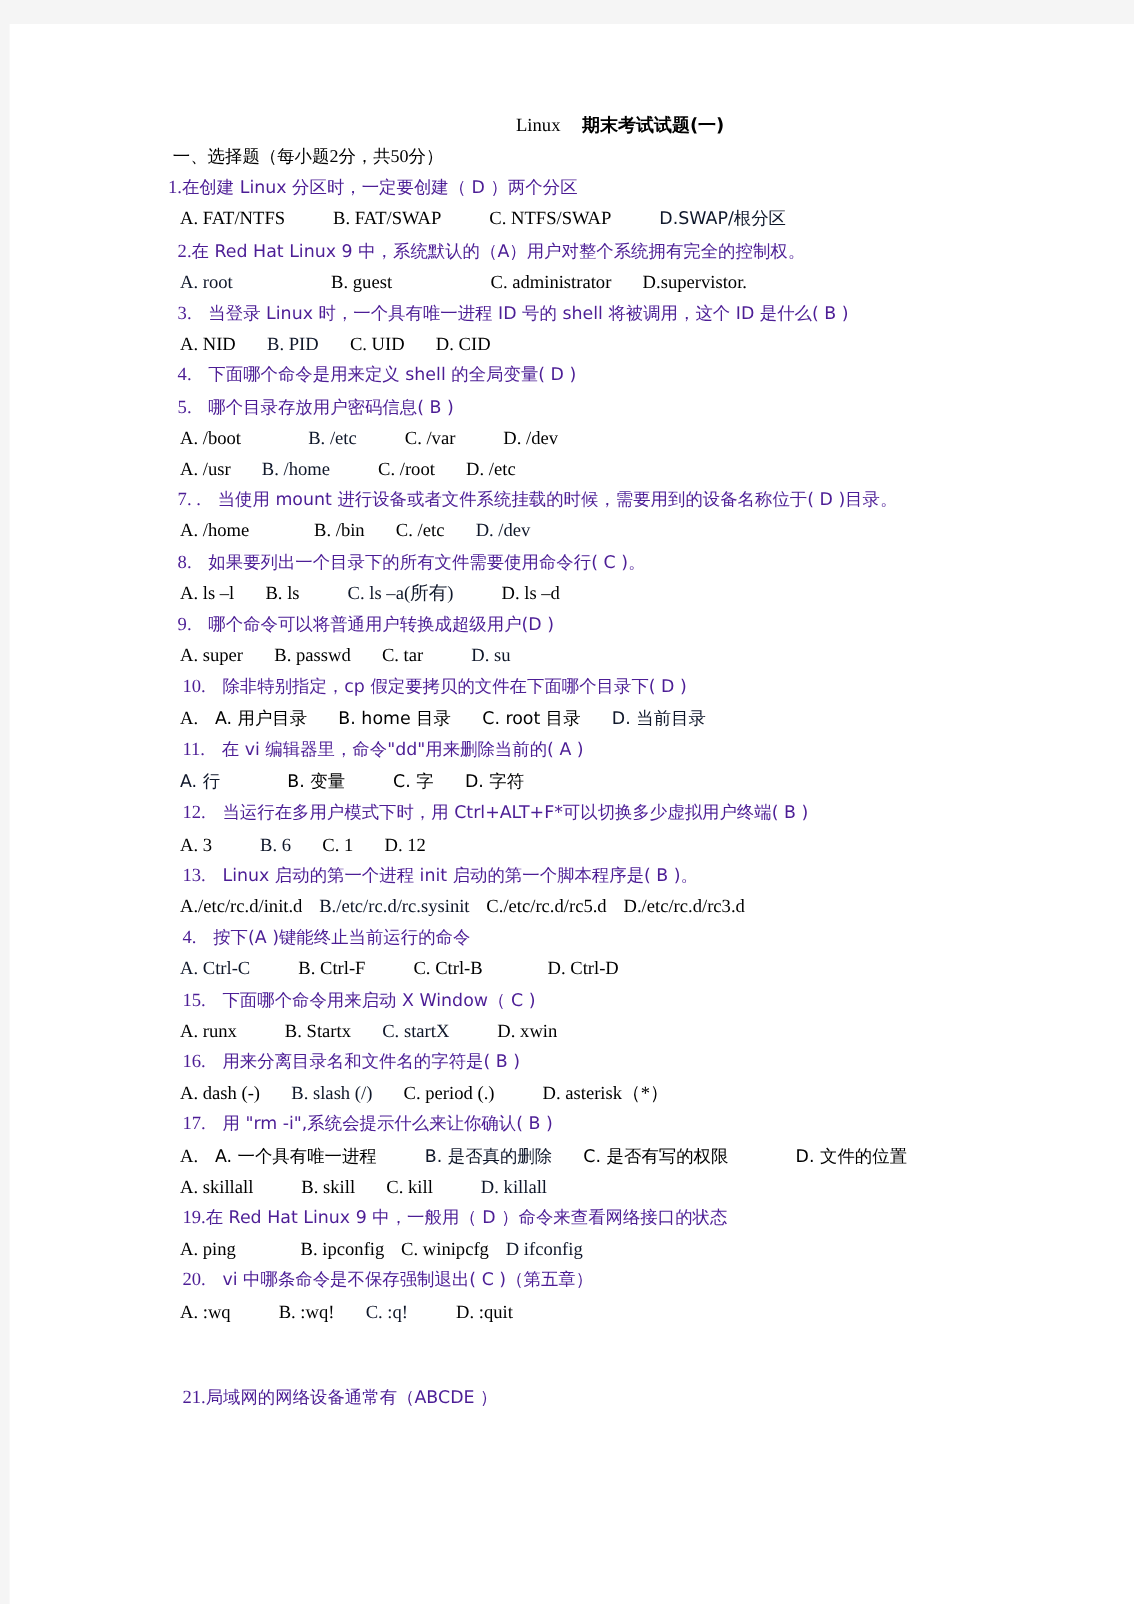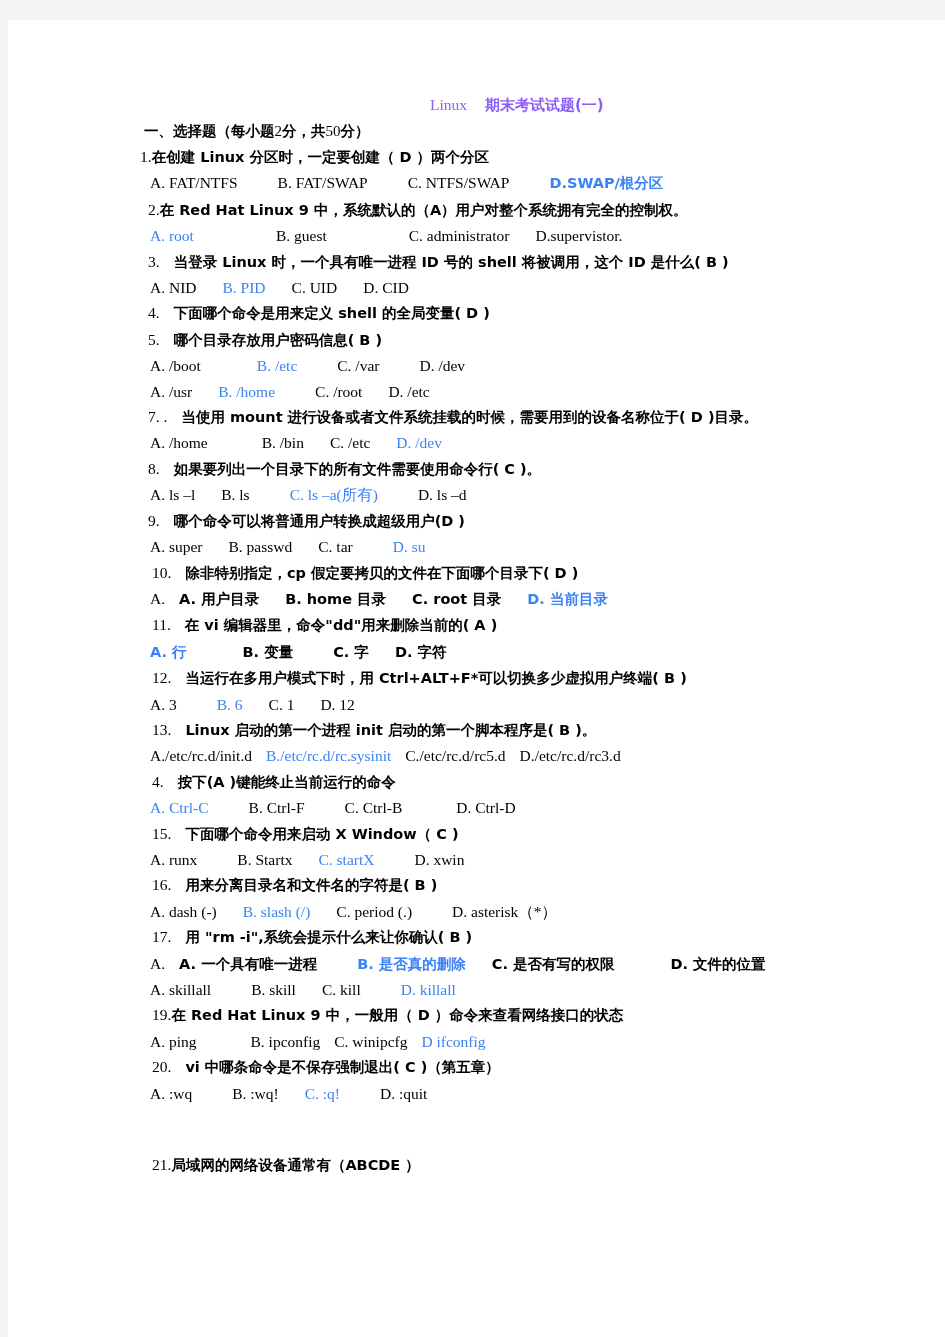--- a/index.html
+++ b/index.html
@@ -23,21 +23,21 @@
     background: #ffffff;
   }
   .doc-body {
     padding: 72px 20px 0 132px;
   }
   .doc-title {
     text-align: left;
     padding-left: 290px;
     font-size: 15.5px;
     line-height: 25px;
-    color: #8b5cf6;
+    color: #000000;
     white-space: nowrap;
   }
   .doc-title .cn {
     font-family: "DejaVu Sans", "Liberation Sans", sans-serif;
     font-weight: bold;
     font-size: 15px;
   }
   .section-head {
     font-family: "DejaVu Sans", "Liberation Sans", sans-serif;
     font-weight: bold;
@@ -45,39 +45,39 @@
     line-height: 26px;
     padding-left: 4px;
   }
   .section-head .lat {
     font-family: "Liberation Serif", serif;
     font-weight: normal;
   }
   .q {
     font-size: 15.5px;
     line-height: 25.4px;
-    color: #000000;
+    color: #4c1d95;
     white-space: nowrap;
   }
   .q.indent1 { padding-left: 0px; }
   .q.indent2 { padding-left: 8px; }
   .q.indent3 { padding-left: 12px; }
   .opts {
     font-size: 15.5px;
     line-height: 25.4px;
     color: #000;
     white-space: nowrap;
     padding-left: 10px;
   }
   .cn {
     font-family: "DejaVu Sans", "Liberation Sans", sans-serif;
-    font-weight: bold;
+    font-weight: normal;
     font-size: 14.5px;
   }
-  .red { color: #3b82f6; }
+  .red { color: #0f172a; }
   .opt {
     display: inline-block;
   }
   .gap-s { display: inline-block; width: 14px; }
   .gap-m { display: inline-block; width: 26px; }
   .gap-l { display: inline-block; width: 40px; }
   .gap-xl { display: inline-block; width: 56px; }
   .spacer-blank { height: 46px; }
 </style>
 </head>

